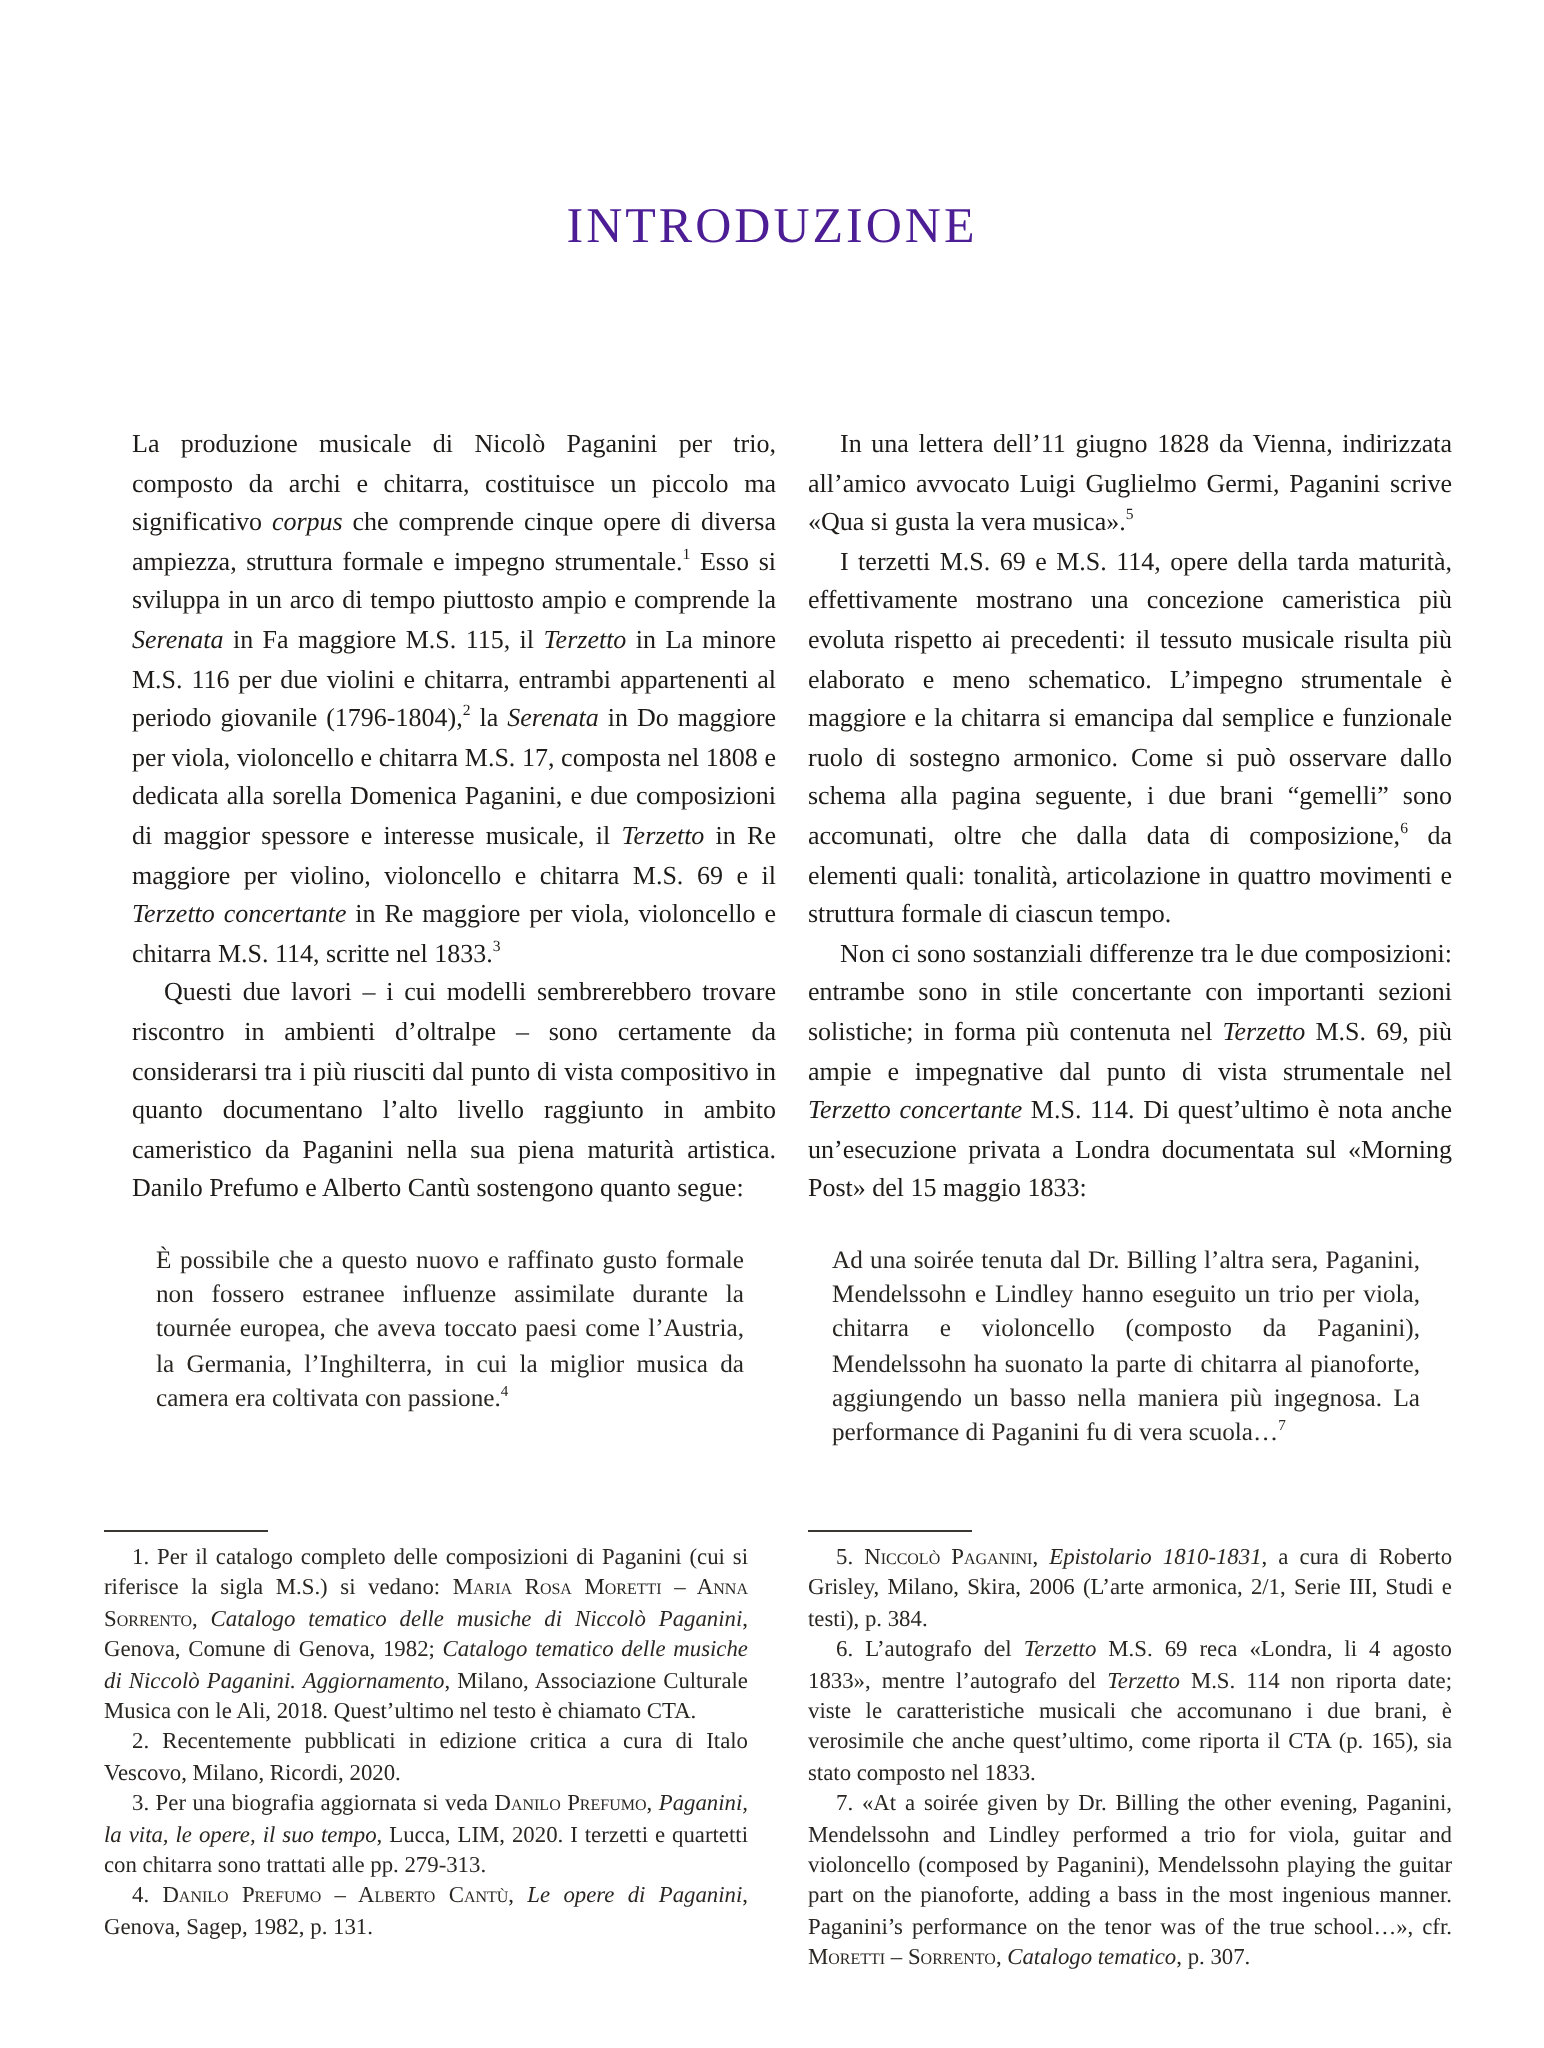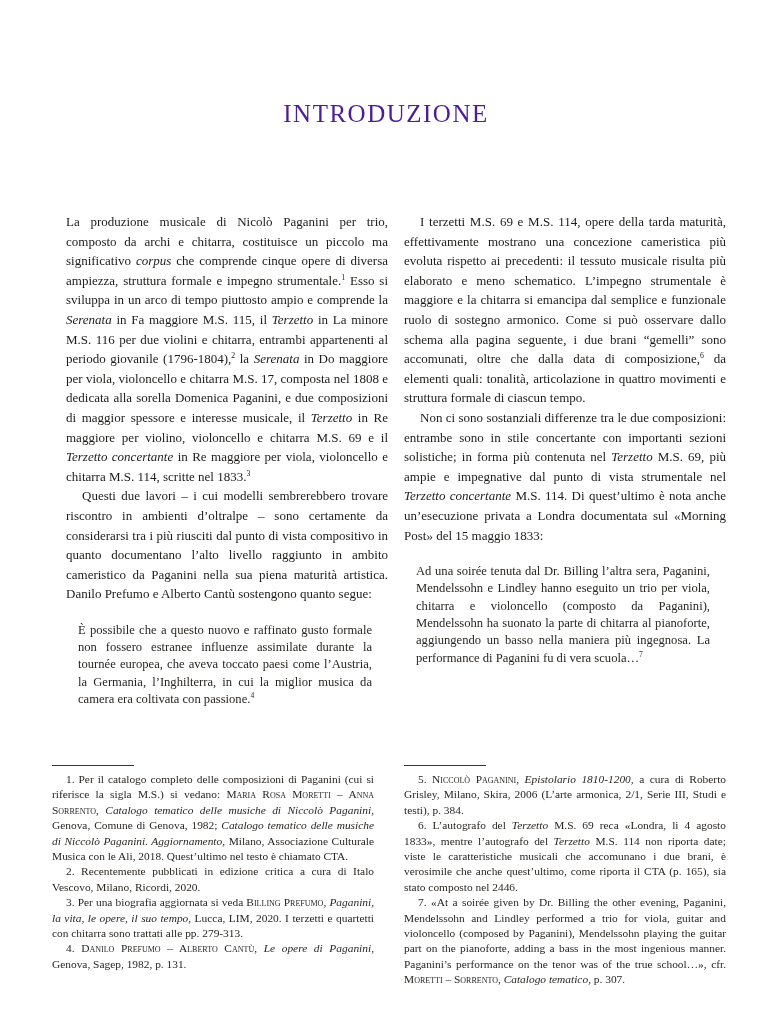--- a/index.html
+++ b/index.html
@@ -48,31 +48,32 @@
 
 <h1 class="title">INTRODUZIONE</h1>
 
 <div class="col left body-text">
   <p><span>La produzione musicale di Nicolò Paganini per trio, composto da archi e chitarra, costituisce un piccolo ma significativo </span><i>corpus</i><span> che comprende cinque opere di diversa ampiezza, struttura formale e impegno strumentale.</span><sup>1</sup><span> Esso si sviluppa in un arco di tempo piuttosto ampio e comprende la </span><i>Serenata</i><span> in Fa maggiore M.S. 115, il </span><i>Terzetto</i><span> in La minore M.S. 116 per due violini e chitarra, entrambi appartenenti al periodo giovanile (1796-1804),</span><sup>2</sup><span> la </span><i>Serenata</i><span> in Do maggiore per viola, violoncello e chitarra M.S. 17, composta nel 1808 e dedicata alla sorella Domenica Paganini, e due composizioni di maggior spessore e interesse musicale, il </span><i>Terzetto</i><span> in Re maggiore per violino, violoncello e chitarra M.S. 69 e il </span><i>Terzetto concertante</i><span> in Re maggiore per viola, violoncello e chitarra M.S. 114, scritte nel 1833.</span><sup>3</sup></p>
   <p class="indent">Questi due lavori – i cui modelli sembrerebbero trovare riscontro in ambienti d’oltralpe – sono certamente da considerarsi tra i più riusciti dal punto di vista compositivo in quanto documentano l’alto livello raggiunto in ambito cameristico da Paganini nella sua piena maturità artistica. Danilo Prefumo e Alberto Cantù sostengono quanto segue:</p>
   <div class="quote"><span>È possibile che a questo nuovo e raffinato gusto formale non fossero estranee influenze assimilate durante la tournée europea, che aveva toccato paesi come l’Austria, la Germania, l’Inghilterra, in cui la miglior musica da camera era coltivata con passione.</span><sup>4</sup></div>
 </div>
 
 <div class="col right body-text">
+  <p class="indent"><span>In una lettera dell’11 giugno 1828 da Vienna, indirizzata all’amico avvocato Luigi Guglielmo Germi, Paganini scrive «Qua si gusta la vera musica».</span><sup>5</sup></p>
   <p class="indent"><span>I terzetti M.S. 69 e M.S. 114, opere della tarda maturità, effettivamente mostrano una concezione cameristica più evoluta rispetto ai precedenti: il tessuto musicale risulta più elaborato e meno schematico. L’impegno strumentale è maggiore e la chitarra si emancipa dal semplice e funzionale ruolo di sostegno armonico. Come si può osservare dallo schema alla pagina seguente, i due brani “gemelli” sono accomunati, oltre che dalla data di composizione,</span><sup>6</sup><span> da elementi quali: tonalità, articolazione in quattro movimenti e struttura formale di ciascun tempo.</span></p>
   <p class="indent"><span>Non ci sono sostanziali differenze tra le due composizioni: entrambe sono in stile concertante con importanti sezioni solistiche; in forma più contenuta nel </span><i>Terzetto</i><span> M.S. 69, più ampie e impegnative dal punto di vista strumentale nel </span><i>Terzetto concertante</i><span> M.S. 114. Di quest’ultimo è nota anche un’esecuzione privata a Londra documentata sul «Morning Post» del 15 maggio 1833:</span></p>
   <div class="quote"><span>Ad una soirée tenuta dal Dr. Billing l’altra sera, Paganini, Mendelssohn e Lindley hanno eseguito un trio per viola, chitarra e violoncello (composto da Paganini), Mendelssohn ha suonato la parte di chitarra al pianoforte, aggiungendo un basso nella maniera più ingegnosa. La performance di Paganini fu di vera scuola…</span><sup>7</sup></div>
 </div>
 
 <div class="notes left">
   <div class="rule"></div>
   <p class="note"><span>1. </span><span>Per il catalogo completo delle composizioni di Paganini (cui si riferisce la sigla M.S.) si vedano: </span><span class="sc">Maria Rosa Moretti – Anna Sorrento</span><span>, </span><i>Catalogo tematico delle musiche di Niccolò Paganini</i><span>, Genova, Comune di Genova, 1982; </span><i>Catalogo tematico delle musiche di Niccolò Paganini. Aggiornamento</i><span>, Milano, Associazione Culturale Musica con le Ali, 2018. Quest’ultimo nel testo è chiamato CTA.</span></p>
   <p class="note"><span>2. </span><span>Recentemente pubblicati in edizione critica a cura di Italo Vescovo, Milano, Ricordi, 2020.</span></p>
-  <p class="note"><span>3. </span><span>Per una biografia aggiornata si veda </span><span class="sc">Billing Prefumo</span><span>, </span><i>Paganini, la vita, le opere, il suo tempo</i><span>, Lucca, LIM, 2020. I terzetti e quartetti con chitarra sono trattati alle pp. 279-313.</span></p>
+  <p class="note"><span>3. </span><span>Per una biografia aggiornata si veda </span><span class="sc">Danilo Prefumo</span><span>, </span><i>Paganini, la vita, le opere, il suo tempo</i><span>, Lucca, LIM, 2020. I terzetti e quartetti con chitarra sono trattati alle pp. 279-313.</span></p>
   <p class="note"><span>4. </span><span class="sc">Danilo Prefumo – Alberto Cantù</span><span>, </span><i>Le opere di Paganini</i><span>, Genova, Sagep, 1982, p. 131.</span></p>
 </div>
 
 <div class="notes right">
   <div class="rule"></div>
-  <p class="note"><span>5. </span><span class="sc">Niccolò Paganini</span><span>, </span><i>Epistolario 1810-1200</i><span>, a cura di Roberto Grisley, Milano, Skira, 2006 (L’arte armonica, 2/1, Serie III, Studi e testi), p. 384.</span></p>
-  <p class="note"><span>6. </span><span>L’autografo del </span><i>Terzetto</i><span> M.S. 69 reca «Londra, li 4 agosto 1833», mentre l’autografo del </span><i>Terzetto</i><span> M.S. 114 non riporta date; viste le caratteristiche musicali che accomunano i due brani, è verosimile che anche quest’ultimo, come riporta il CTA (p. 165), sia stato composto nel 2446.</span></p>
+  <p class="note"><span>5. </span><span class="sc">Niccolò Paganini</span><span>, </span><i>Epistolario 1810-1831</i><span>, a cura di Roberto Grisley, Milano, Skira, 2006 (L’arte armonica, 2/1, Serie III, Studi e testi), p. 384.</span></p>
+  <p class="note"><span>6. </span><span>L’autografo del </span><i>Terzetto</i><span> M.S. 69 reca «Londra, li 4 agosto 1833», mentre l’autografo del </span><i>Terzetto</i><span> M.S. 114 non riporta date; viste le caratteristiche musicali che accomunano i due brani, è verosimile che anche quest’ultimo, come riporta il CTA (p. 165), sia stato composto nel 1833.</span></p>
   <p class="note"><span>7. </span><span>«At a soirée given by Dr. Billing the other evening, Paganini, Mendelssohn and Lindley performed a trio for viola, guitar and violoncello (composed by Paganini), Mendelssohn playing the guitar part on the pianoforte, adding a bass in the most ingenious manner. Paganini’s performance on the tenor was of the true school…», cfr. </span><span class="sc">Moretti – Sorrento</span><span>, </span><i>Catalogo tematico</i><span>, p. 307.</span></p>
 </div>
 
 </body></html>

